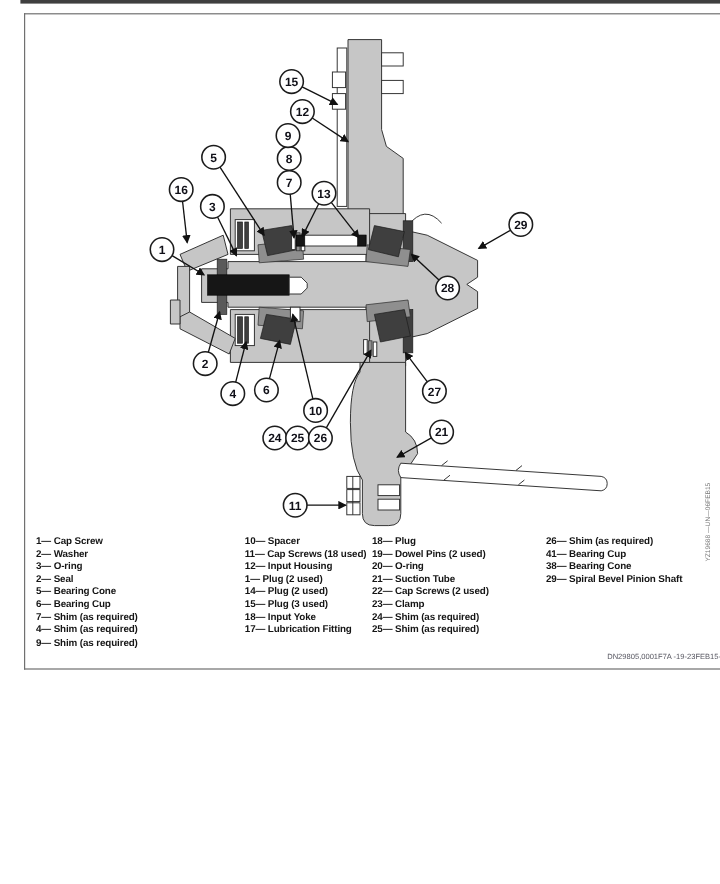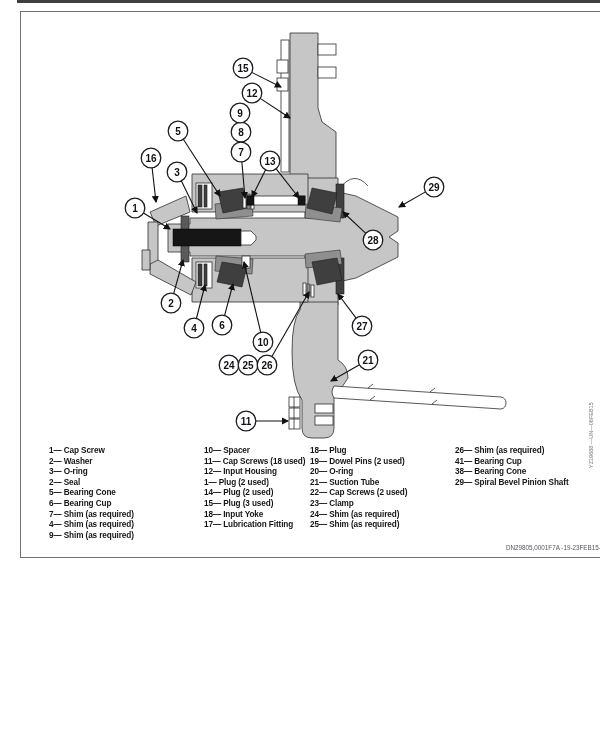--- a/index.html
+++ b/index.html
@@ -5,21 +5,21 @@
   html,body{margin:0;padding:0;background:#fff;}
   .page{position:relative;width:600px;height:737px;background:#fff;overflow:hidden;
         font-family:"Liberation Sans","DejaVu Sans",sans-serif;color:#111;}
   .top-rule{position:absolute;left:17px;top:0;width:583px;height:3px;background:#3f3f3f;}
   .figure-box{position:absolute;left:20px;top:11px;width:580px;height:545px;
               border-top:1px solid #707070;border-left:1px solid #707070;border-bottom:1px solid #707070;}
   .diagram-svg{position:absolute;left:0;top:0;}
   
   .legend-col{position:absolute;top:446px;font-size:8.2px;font-weight:bold;line-height:10.6px;
               letter-spacing:-0.1px;white-space:nowrap;color:#151515;}
-  .legend-col.c1{left:30px;margin-left:19px;}
+  .legend-col.c1{left:30px;}
   .legend-col.c2{left:173px;margin-left:31px;}
   .legend-col.c3{left:310px;}
   .legend-col.c4{left:455px;}
   .caption{position:absolute;left:506px;top:544px;font-size:6.3px;color:#55555f;white-space:nowrap;}
   .vertical-id{position:absolute;left:588px;top:468px;font-size:5.5px;color:#777;
                transform:rotate(-90deg);transform-origin:0 0;white-space:nowrap;width:120px;}
   svg .part{fill:#c6c6c6;stroke:#2e2e2e;stroke-width:0.8;stroke-linejoin:round;}
   svg .white{fill:#ffffff;stroke:#2e2e2e;stroke-width:0.8;}
   svg .dark{fill:#3f3f3f;stroke:#1d1d1d;stroke-width:0.6;}
   svg .mid{fill:#8f8f8f;stroke:#2e2e2e;stroke-width:0.6;}

